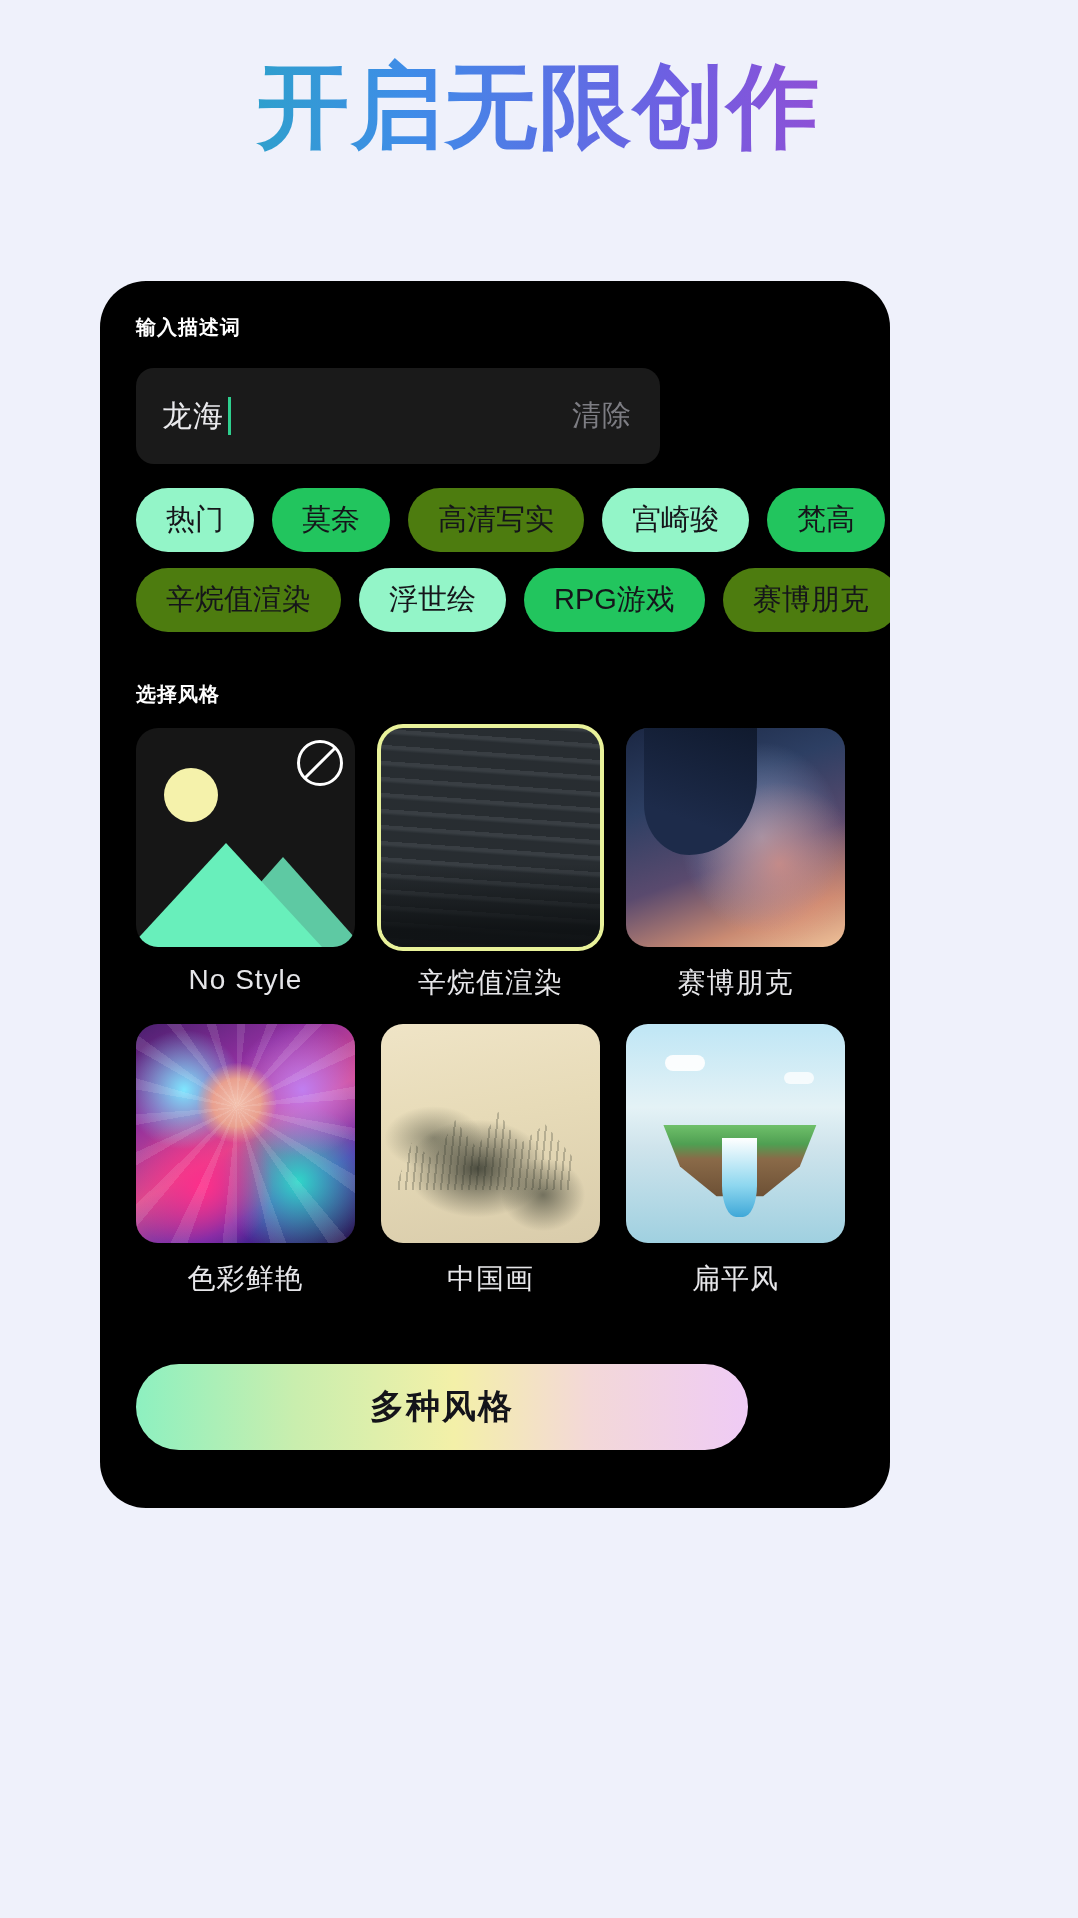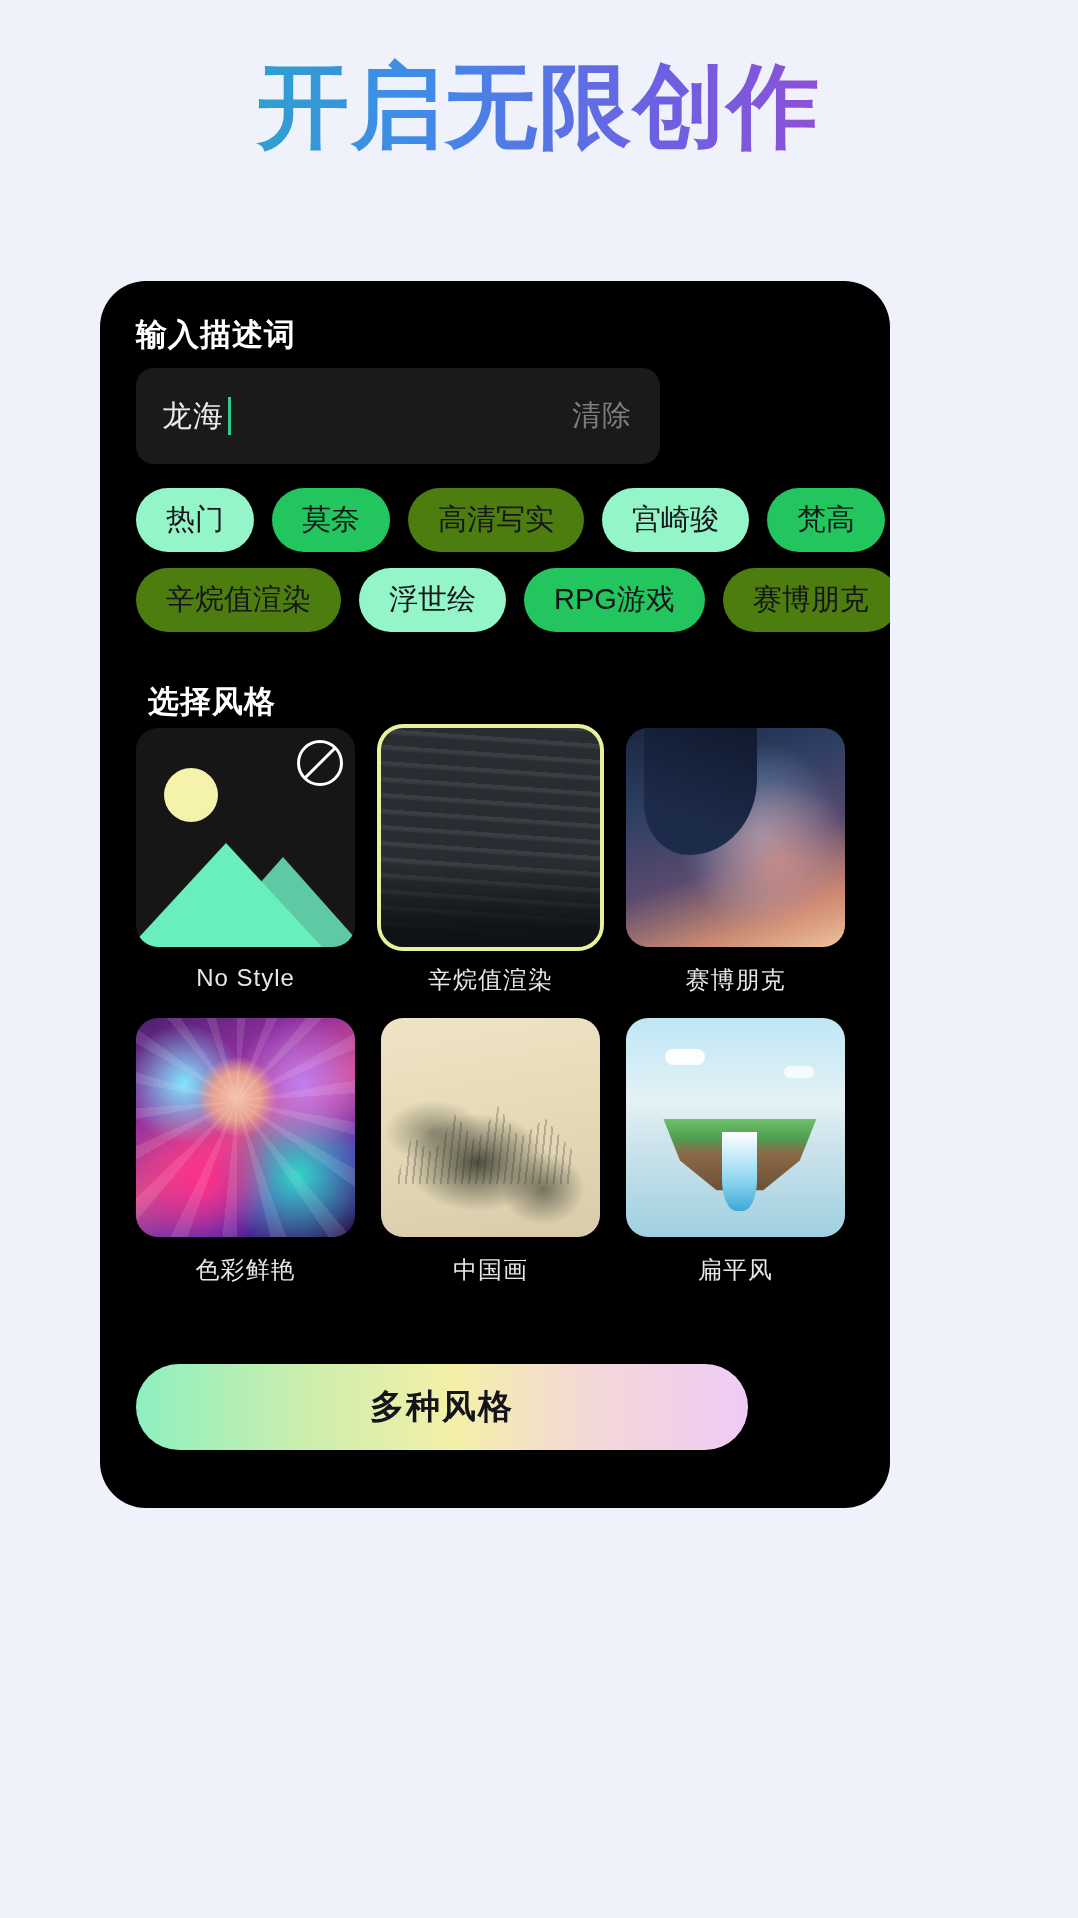--- a/index.html
+++ b/index.html
@@ -37,26 +37,26 @@
     left:100px; top:281px;
     width:790px; height:1227px;
     background:#000;
     border-radius:46px 46px 46px 46px;
     overflow:hidden;
   }
   .phone-inner { position:relative; width:100%; height:100%; padding:0 36px; }
 
   .section-title {
     color:#ffffff;
-    font-size:31px;
+    font-size:20px;
     font-weight:bold;
     letter-spacing:1px;
   }
   .title-prompt { position:absolute; left:36px; top:33px; }
-  .title-style  { position:absolute; left:48px; top:400px; }
+  .title-style  { position:absolute; left:36px; top:400px; }
 
   
   .prompt-box {
     position:absolute; left:36px; top:87px;
     width:524px; height:96px;
     background:#1a1a1a;
     border-radius:18px;
     display:flex; align-items:center;
     padding:0 26px;
   }
@@ -116,21 +116,21 @@
   .thumb.selected {
     outline:4px solid #e9f29a;
     outline-offset:-1px;
     box-shadow:0 0 0 4px #e9f29a;
     border-radius:22px;
   }
   .style-label {
     margin-top:17px;
     text-align:center;
     color:#e6e6e9;
-    font-size:24px;
+    font-size:28px;
     letter-spacing:1px;
     white-space:nowrap;
   }
 
   
   .ns-sun {
     position:absolute; left:28px; top:40px;
     width:54px; height:54px; border-radius:50%;
     background:#f5f2ab;
   }

